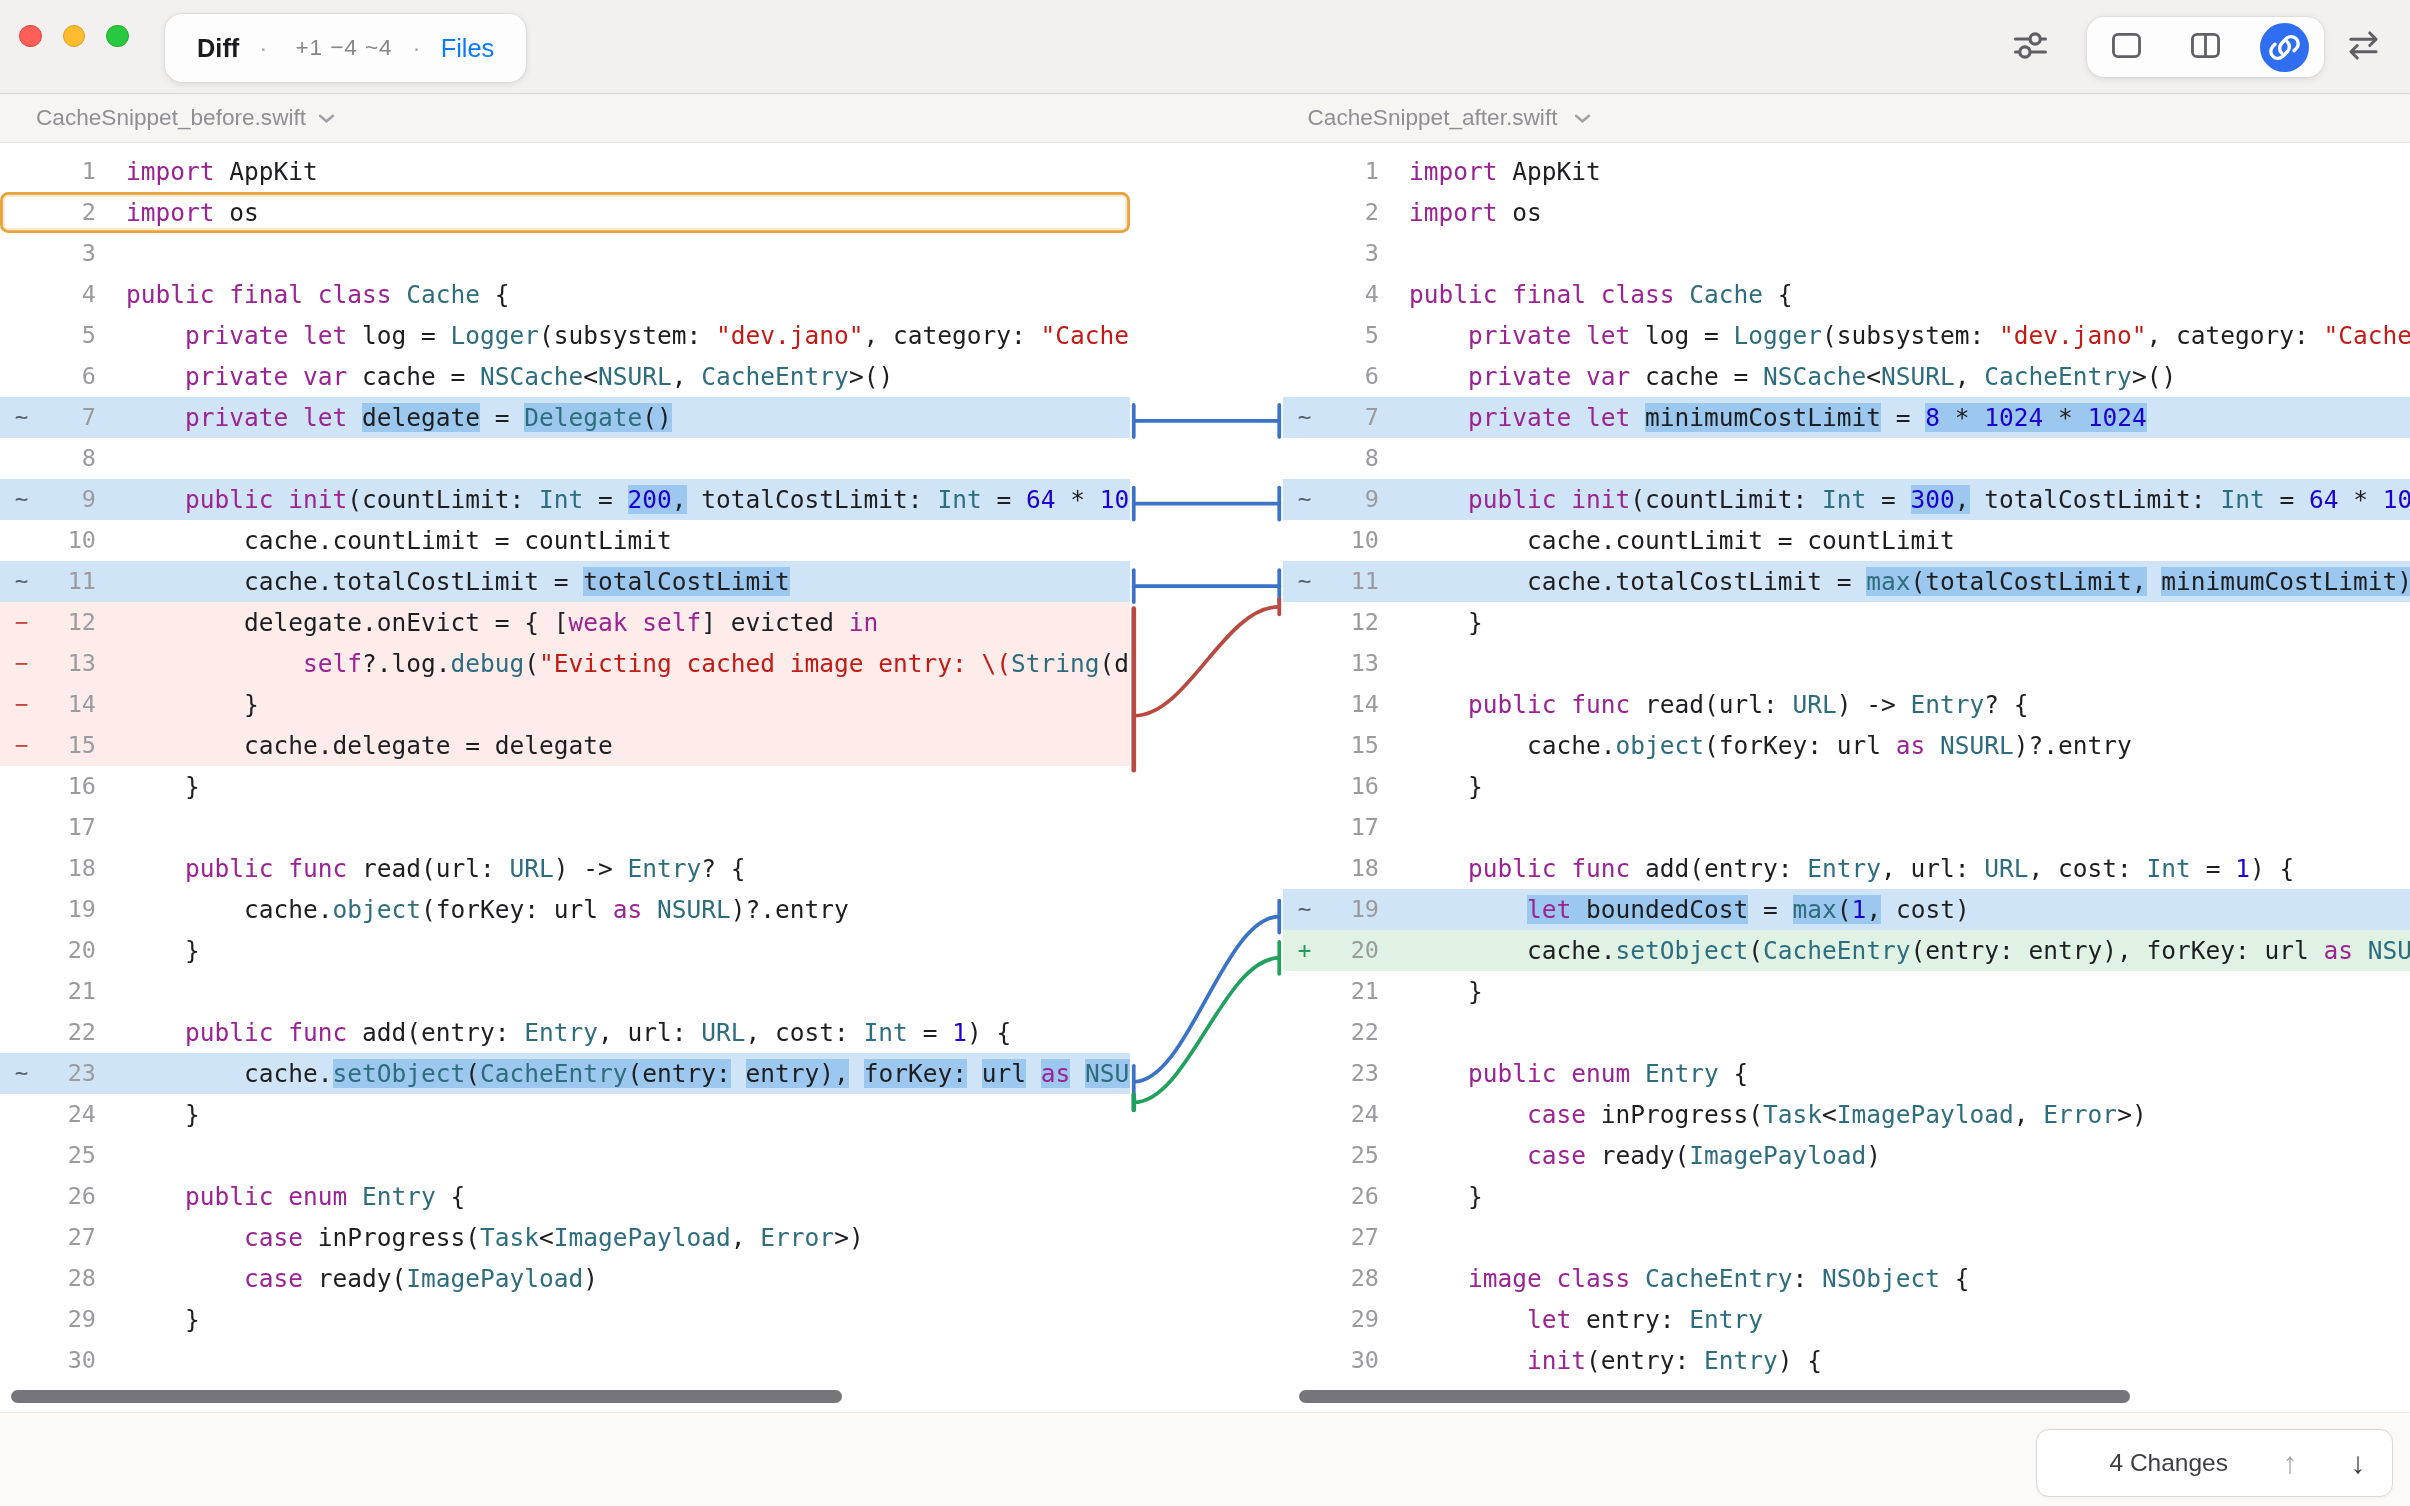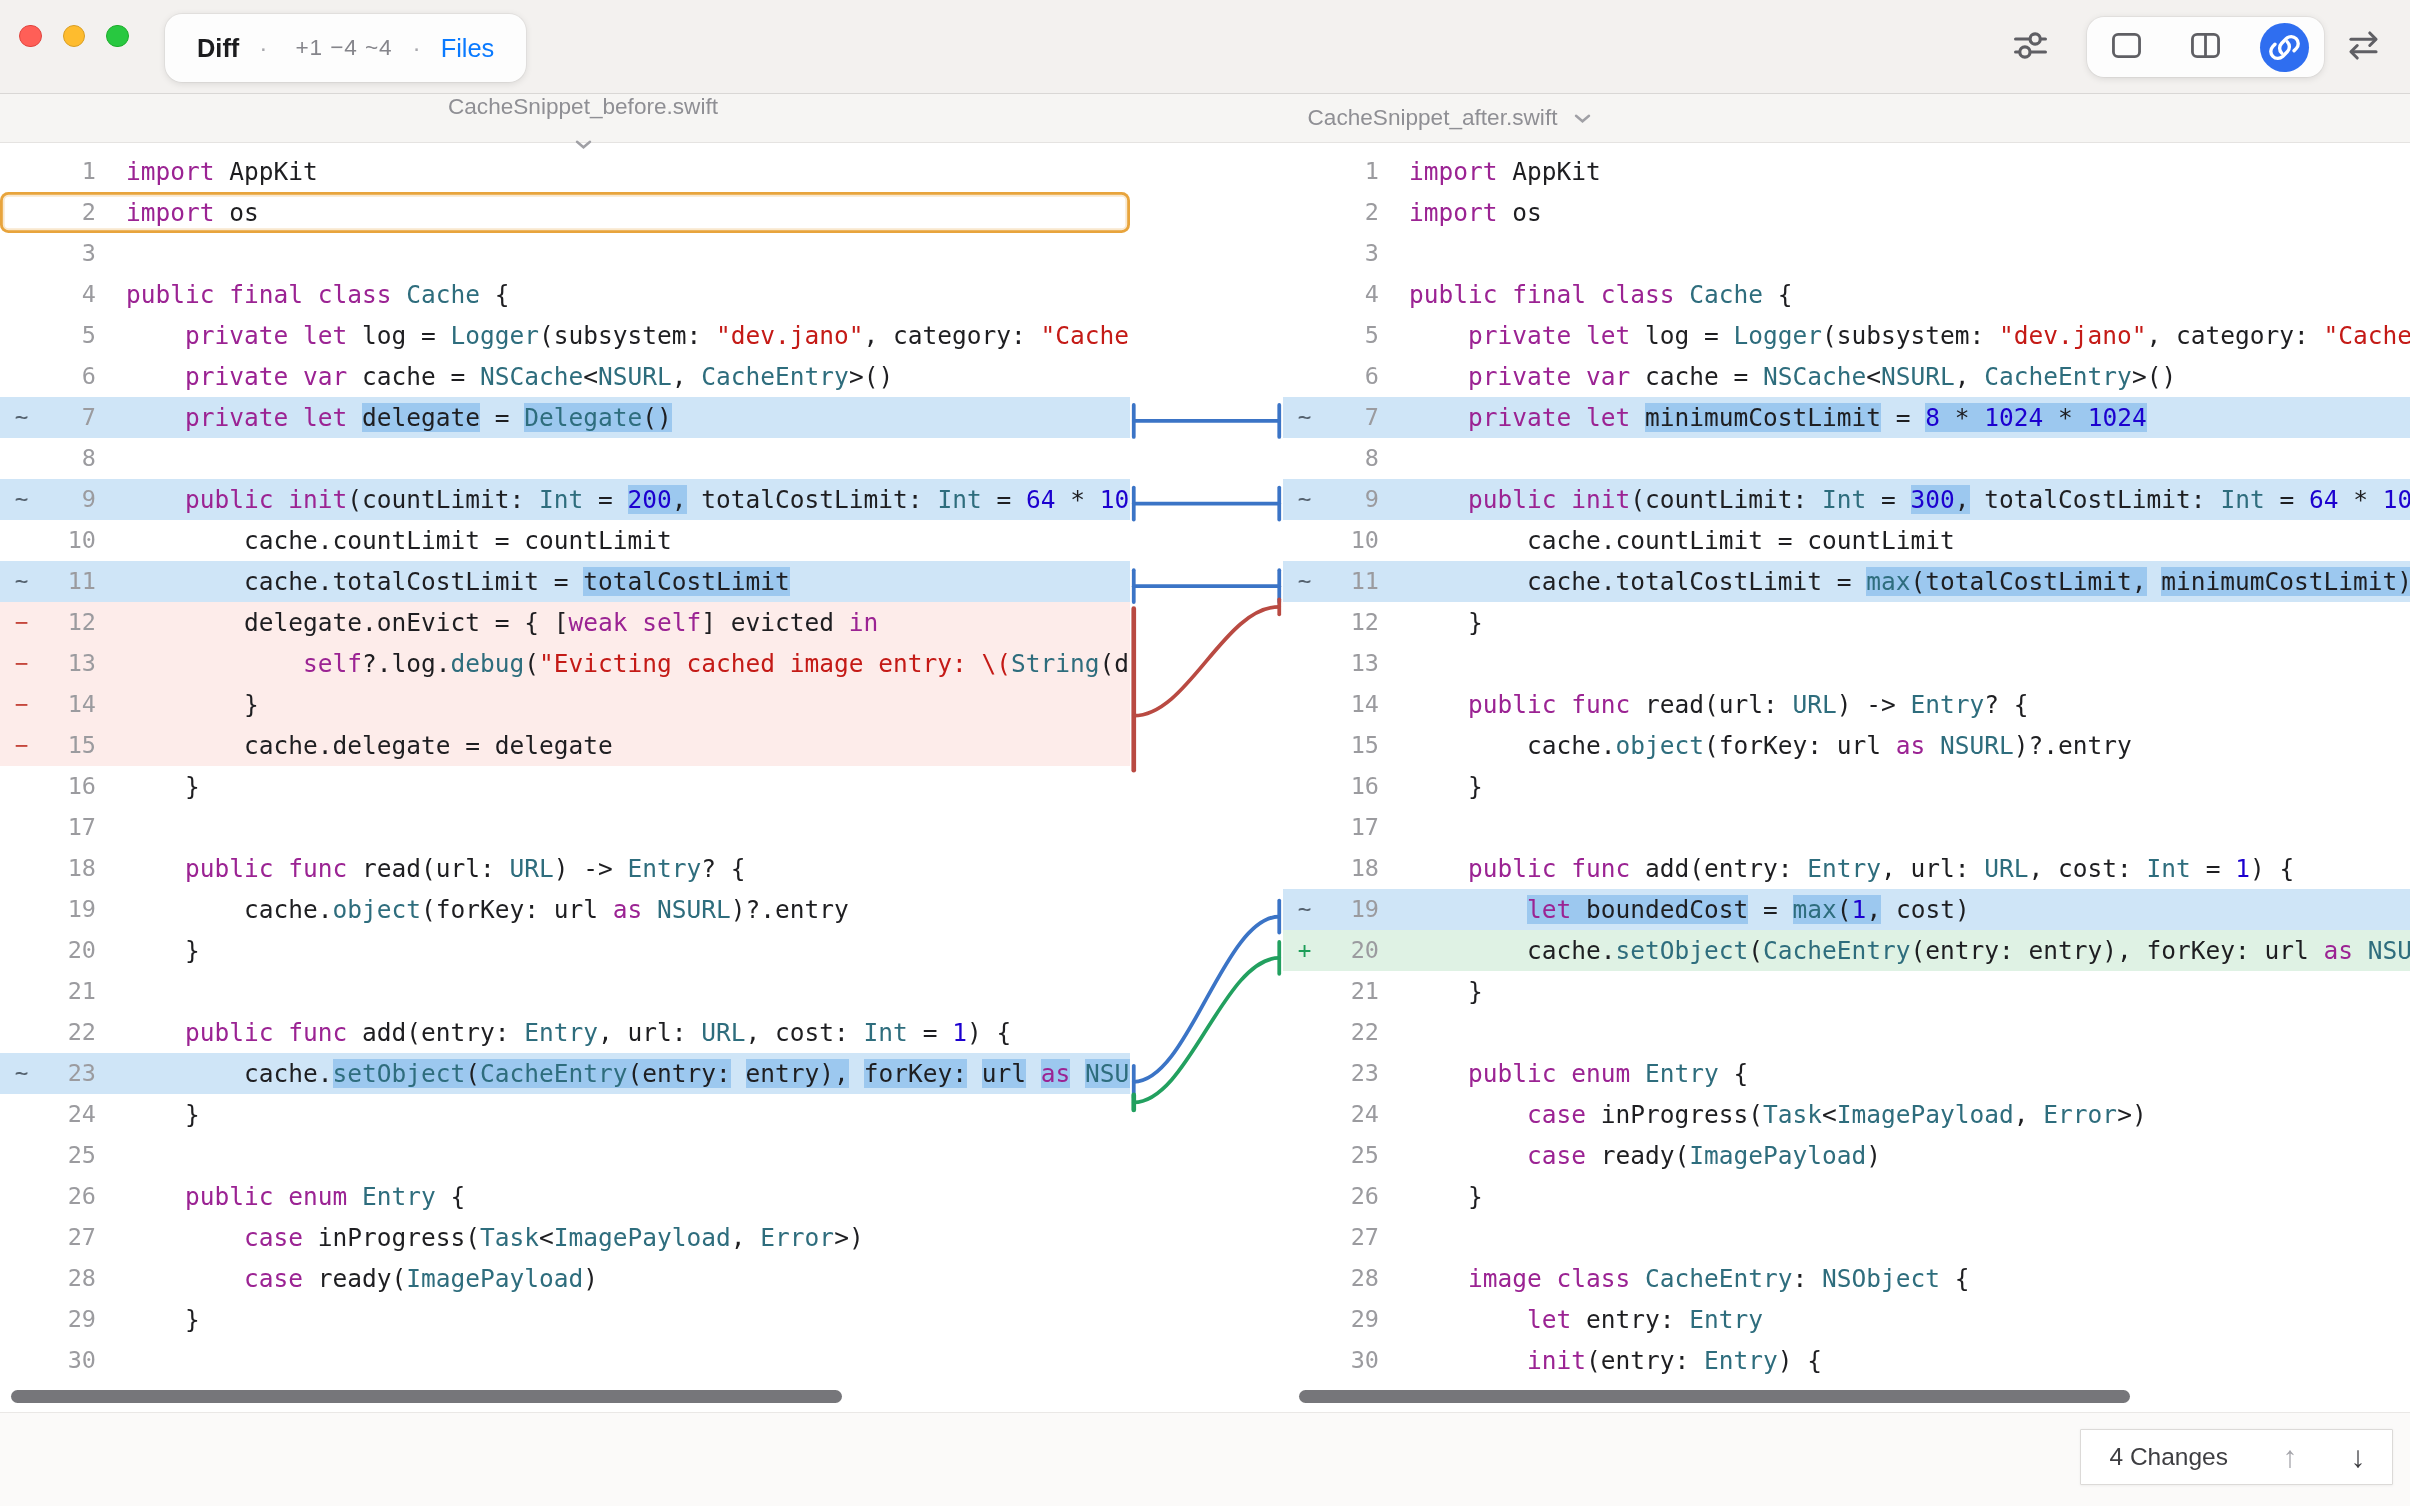--- a/index.html
+++ b/index.html
@@ -24,21 +24,21 @@
   #filter-btn{left:2008px;}
   #swap-btn{left:2341px;}
   .seg-control{position:absolute;left:2087px;top:17px;width:237px;height:60px;background:#fdfdfd;border-radius:17px;
     box-shadow:0 1.9px 7.5px rgba(0,0,0,.10),0 0 0 0.9px rgba(0,0,0,.04);display:flex;align-items:center;}
   .seg{flex:1;height:60px;display:flex;align-items:center;justify-content:center;}
   .blue-circle{width:49px;height:49px;border-radius:50%;background:#2f6ef0;display:flex;align-items:center;justify-content:center;}
 
   
   .band{position:absolute;top:94px;left:0;width:2411px;height:49px;background:#f6f5f3;border-bottom:0.9px solid #e5e3e1;display:flex;z-index:10;}
   .ph{display:flex;align-items:center;gap:11.3px;color:#8f8f94;font-size:22.6px;font-weight:500;}
-  .ph-left{width:1130px;padding-left:36px;flex-direction:column;}
+  .ph-left{width:1130px;padding-left:36px;}
   .ph-gap{width:153px;}
   .ph-right{flex:1;padding-left:24.5px;gap:16px;}
 
   
   .content{position:absolute;top:143px;left:0;width:2411px;height:1243px;display:flex;overflow:hidden;background:#fff;}
   .pane{overflow:hidden;position:relative;}
   .pane.left{width:1130px;}
   .gutter{width:153px;position:relative;background:#fff;}
   .gutter svg{position:absolute;left:0;top:0;}
   .pane.right{flex:1;}
@@ -61,22 +61,22 @@
   .tok-p{color:#1e1e21;}
   .hl{background:#9cc8ef;}
 
   
   .hscroll{position:absolute;height:13px;border-radius:6.6px;background:rgba(72,72,78,.75);top:1390px;z-index:15;}
   .hscroll.sb-left{left:11.3px;width:831px;}
   .hscroll.sb-right{left:1299px;width:831px;}
 
   
   .footer{position:absolute;left:0;top:1412px;width:2411px;height:94px;background:#fbfaf9;border-top:0.9px solid #eae8e6;}
-  .changes-nav{position:absolute;right:18px;top:16px;height:56px;background:#fff;border:0.9px solid #dcdad8;border-radius:1px;
-    display:flex;align-items:center;box-shadow:0 0.9px 2.8px rgba(0,0,0,.05);}
+  .changes-nav{position:absolute;right:18px;top:16px;height:68px;background:#fff;border:0.9px solid #dcdad8;border-radius:13px;
+    display:flex;align-items:center;box-shadow:0 0.9px 2.8px rgba(0,0,0,.05);padding-left:44px;}
   .changes-label{font-size:24.5px;color:#3e3e42;padding:0 28px;white-space:nowrap;}
   .nav-btn{width:68px;text-align:center;font-size:30px;line-height:58px;}
   .nav-up{color:#a5a5ab;}
   .nav-down{color:#3c3c40;}
 </style>
 </head>
 <body>
 
 <div class="titlebar">
   <div class="traffic-lights">

